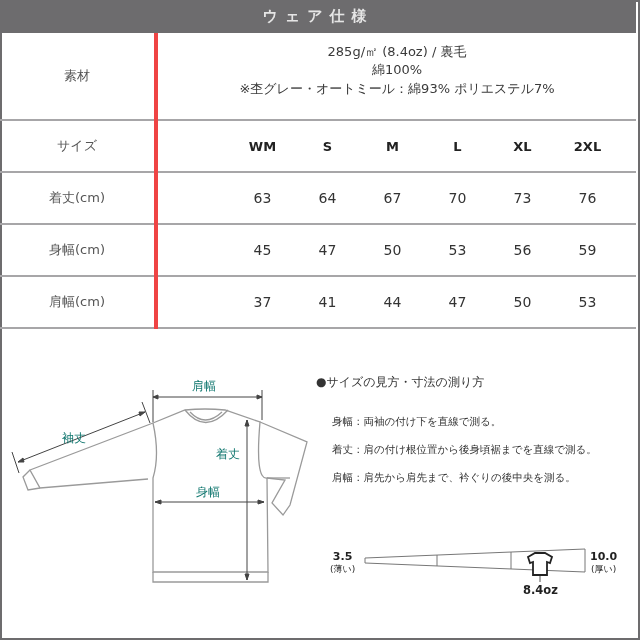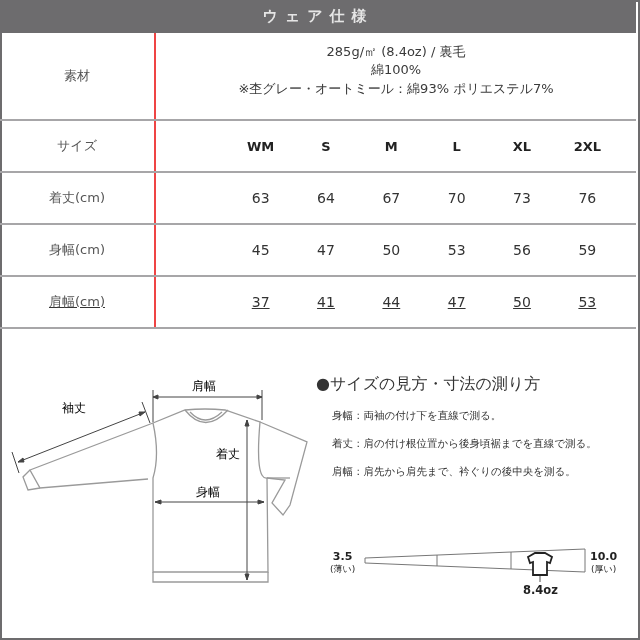--- a/index.html
+++ b/index.html
@@ -6,32 +6,32 @@
   body { width:640px; height:640px; position:relative; overflow:hidden;
          font-family:"DejaVu Sans","Liberation Sans",sans-serif; color:#333; }
   .frame { position:absolute; left:0; top:0; width:636px; height:636px;
            border:2px solid #6d6c6e; }
   .header { position:absolute; left:0; top:0; width:636px; height:33px;
             background:#6d6c6e; color:#e5e5e5; font-weight:bold; font-size:15px;
             letter-spacing:7px; text-align:center; line-height:33px; }
   table.spec { position:absolute; left:0; top:33px; width:636px; border-collapse:collapse;
                table-layout:fixed; }
   table.spec td { border-bottom:2px solid #a7a6a8; padding:16px; font-size:13px; color:#3a3a3a; }
-  table.spec td.lbl { width:122px; border-right:2px solid #ef4444; text-align:center; color:#555; }
+  table.spec td.lbl { width:122px; border-right:4px solid #ef4444; text-align:center; color:#555; }
   .material { text-align:center; font-size:12.5px; line-height:18.5px; padding-top:5px !important; }
   .material div { white-space:nowrap; }
   .sizes { display:flex; padding-left:56px; }
   .sizes span { width:67px; text-align:center; display:inline-block; }
   .sizes.head span { font-weight:bold; font-size:13px; color:#222; }
   .sizes.vals span { font-size:14px; color:#333; }
   .guide { position:absolute; left:316px; top:374px; font-size:10.5px; color:#333; }
-  .guide .title { font-size:16px; margin-bottom:14px; white-space:nowrap; }
+  .guide .title { font-size:12px; margin-bottom:24px; white-space:nowrap; }
   .guide .item { margin-left:16px; margin-bottom:14px; white-space:nowrap; }
   .svgwrap { position:absolute; left:0; top:360px; }
-  .lbl-sm { position:absolute; font-size:12px; color:#000000; }
+  .lbl-sm { position:absolute; font-size:12px; color:#0f766e; }
   .scale-lbl { position:absolute; font-size:11px; font-weight:bold; color:#222; text-align:center; line-height:12px; }
   .scale-lbl small { display:block; font-size:9px; font-weight:normal; }
 </style>
 </head>
 <body>
 
 <div class="frame"></div>
 
 <div class="header">ウェア仕様</div>
 
@@ -77,21 +77,21 @@
           <div class="sizes vals">
       <span>45</span>
       <span>47</span>
       <span>50</span>
       <span>53</span>
       <span>56</span>
       <span>59</span>
     </div>
         </td>
   </tr>
-  <tr style="height:44px;text-decoration:underline;">
+  <tr style="height:44px;">
     <td class="lbl">肩幅(cm)</td>
     <td>
           <div class="sizes vals">
       <span>37</span>
       <span>41</span>
       <span>44</span>
       <span>47</span>
       <span>50</span>
       <span>53</span>
     </div>
@@ -133,21 +133,21 @@
     <line x1="247" y1="60" x2="247" y2="220"></line>
     <polygon points="247,60 245,66 249,66"></polygon>
     <polygon points="247,220 245,214 249,214"></polygon>
 
     <line x1="155" y1="142" x2="264" y2="142"></line>
     <polygon points="155,142 161,140 161,144"></polygon>
     <polygon points="264,142 258,140 258,144"></polygon>
   </g>
 </svg>
 <div class="lbl-sm" style="left:192px;top:378px;">肩幅</div>
-<div class="lbl-sm" style="left:62px;top:400px;">袖丈</div>
+<div class="lbl-sm" style="left:62px;top:430px;">袖丈</div>
 <div class="lbl-sm" style="left:216px;top:446px;">着丈</div>
 <div class="lbl-sm" style="left:196px;top:484px;">身幅</div>
 
 <div class="guide">
   <div class="title">●サイズの見方・寸法の測り方</div>
   <div class="item">身幅：両袖の付け下を直線で測る。</div>
   <div class="item">着丈：肩の付け根位置から後身頃裾までを直線で測る。</div>
   <div class="item">肩幅：肩先から肩先まで、衿ぐりの後中央を測る。</div>
 </div>
 

